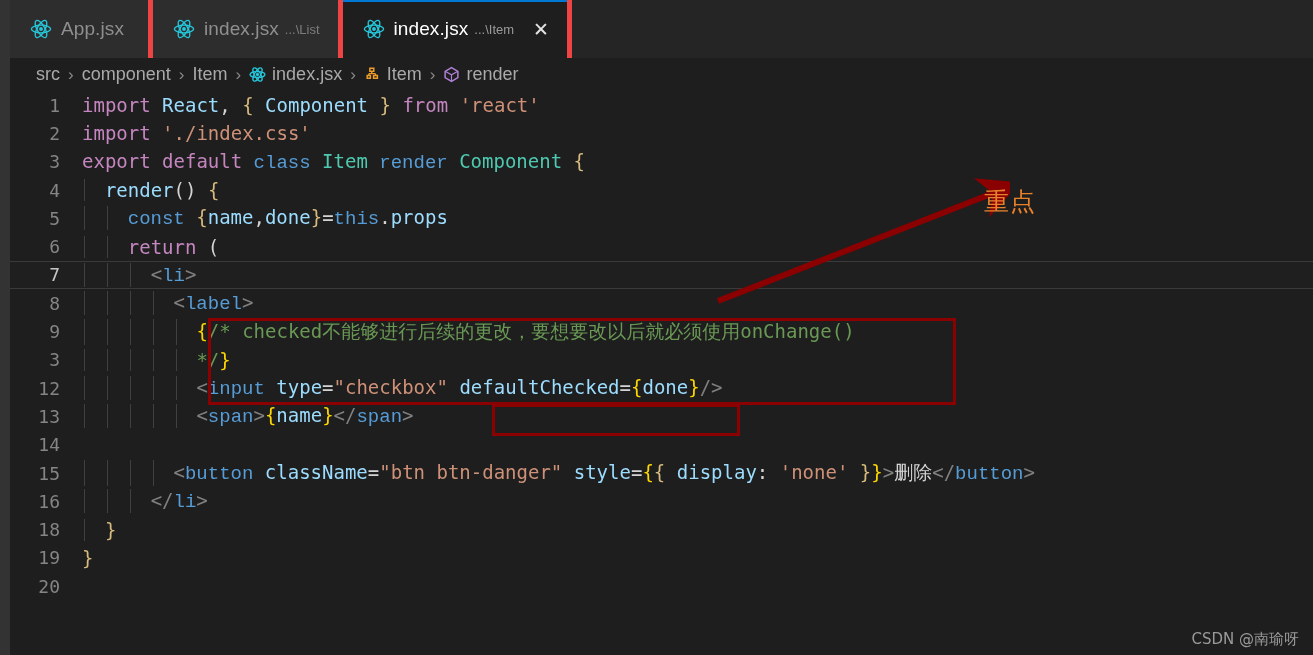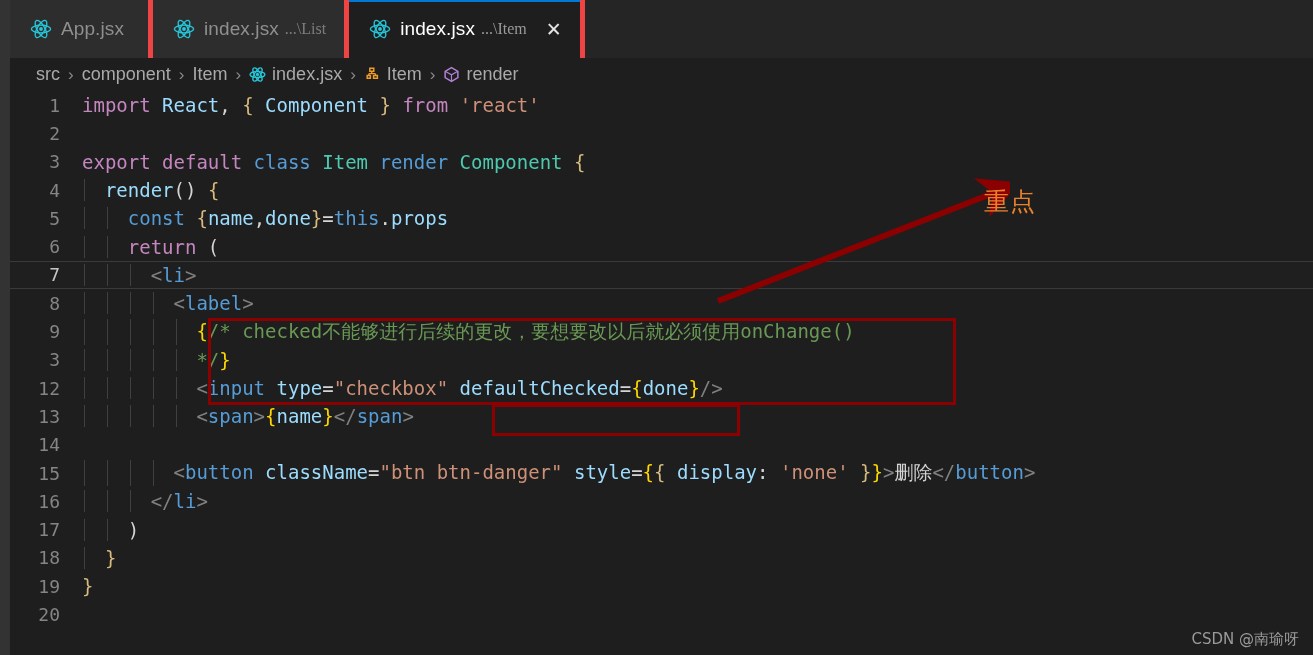--- a/index.html
+++ b/index.html
@@ -34,22 +34,22 @@
     content:""; position:absolute; left:0; right:0; top:0; height:2px;
     background:#0078d4;
   }
   .tab-name{
     font-family:"Liberation Sans", sans-serif;
     font-size:19px; letter-spacing:.1px;
   }
   .tab.inactive .tab-name{ color:#8f8f8f; }
   .tab.active .tab-name{ color:#ffffff; }
   .tab-desc{
-    font-family:Liberation Serif, serif;
-    font-size:16px; color:#7d7d7d; margin-left:-3px;
+    font-family:Liberation Sans, sans-serif;
+    font-size:13px; color:#7d7d7d; margin-left:-3px;
   }
   .tab.active .tab-desc{ color:#9a9a9a; }
   .tab-close{
     font-family:"Liberation Sans", sans-serif;
     font-size:19px; color:#e4e4e4; margin-left:10px; line-height:1;
     cursor:pointer;
   }
   .react-icon{ width:22px; height:22px; display:block; flex:none; }
 
   
@@ -90,21 +90,21 @@
   }
 
   
   .guide{
     position:absolute; top:0; width:1px; height:100%;
     background:#404040; z-index:1;
   }
 
   
   .kw       { color:#C586C0; }   
-  .kw2      { color:#569CD6; }   
+  .kw2      { color:#569CD6;font-family:Liberation Mono, monospace; }   
   .type     { color:#4EC9B0; }   
   .var      { color:#9CDCFE; }   
   .str      { color:#CE9178; }   
   .brace    { color:#D7BA7D; }   
   .brace2   { color:#ffd700; }   
   .punc     { color:#d4d4d4; }
   .cmt      { color:#6A9955; }
   .tagpunc  { color:#808080; }
   .cjk      { font-family:"DejaVu Sans", sans-serif; }
 
@@ -238,20 +238,21 @@
 
 <div id="editor">
 
   <div class="row">
     <span class="lnum">1</span>
     <span class="code"><span class="kw">import</span> <span class="var">React</span><span class="punc">,</span> <span class="brace">{</span> <span class="var">Component</span> <span class="brace">}</span> <span class="kw">from</span> <span class="str">'react'</span></span>
   </div>
 
   <div class="row">
     <span class="lnum">2</span>
+    <span class="code"><span class="kw">import</span> <span class="str">'./index.css'</span></span>
   </div>
 
   <div class="row">
     <span class="lnum">3</span>
     <span class="code"><span class="kw">export default</span> <span class="kw2">class</span> <span class="type">Item</span> <span class="kw2">render</span> <span class="type">Component</span> <span class="brace">{</span></span>
   </div>
 
   <div class="row">
     <span class="lnum">4</span>
     <span class="code"><span class="guide" style="left:2px"></span>  <span class="var">render</span><span class="punc">()</span> <span class="brace">{</span></span>
@@ -305,24 +306,20 @@
   <div class="row">
     <span class="lnum">15</span>
     <span class="code"><span class="guide" style="left:2px"></span><span class="guide" style="left:25px"></span><span class="guide" style="left:48px"></span><span class="guide" style="left:71px"></span>        <span class="tagpunc">&lt;</span><span class="kw2">button</span> <span class="var">className</span><span class="punc">=</span><span class="str">"btn btn-danger"</span> <span class="var">style</span><span class="punc">=</span><span class="brace2">{</span><span class="brace">{</span> <span class="var">display</span><span class="punc">:</span> <span class="str">'none'</span> <span class="brace">}</span><span class="brace2">}</span><span class="tagpunc">&gt;</span><span class="punc cjk">删除</span><span class="tagpunc">&lt;/</span><span class="kw2">button</span><span class="tagpunc">&gt;</span></span>
   </div>
 
   <div class="row">
     <span class="lnum">16</span>
     <span class="code"><span class="guide" style="left:2px"></span><span class="guide" style="left:25px"></span><span class="guide" style="left:48px"></span>      <span class="tagpunc">&lt;/</span><span class="kw2">li</span><span class="tagpunc">&gt;</span></span>
   </div>
 
-  <div class="row">
-    <span class="lnum">17</span>
-    <span class="code"><span class="guide" style="left:2px"></span><span class="guide" style="left:25px"></span>    <span class="punc">)</span></span>
-  </div>
 
   <div class="row">
     <span class="lnum">18</span>
     <span class="code"><span class="guide" style="left:2px"></span>  <span class="brace">}</span></span>
   </div>
 
   <div class="row">
     <span class="lnum">19</span>
     <span class="code"><span class="brace">}</span></span>
   </div>

